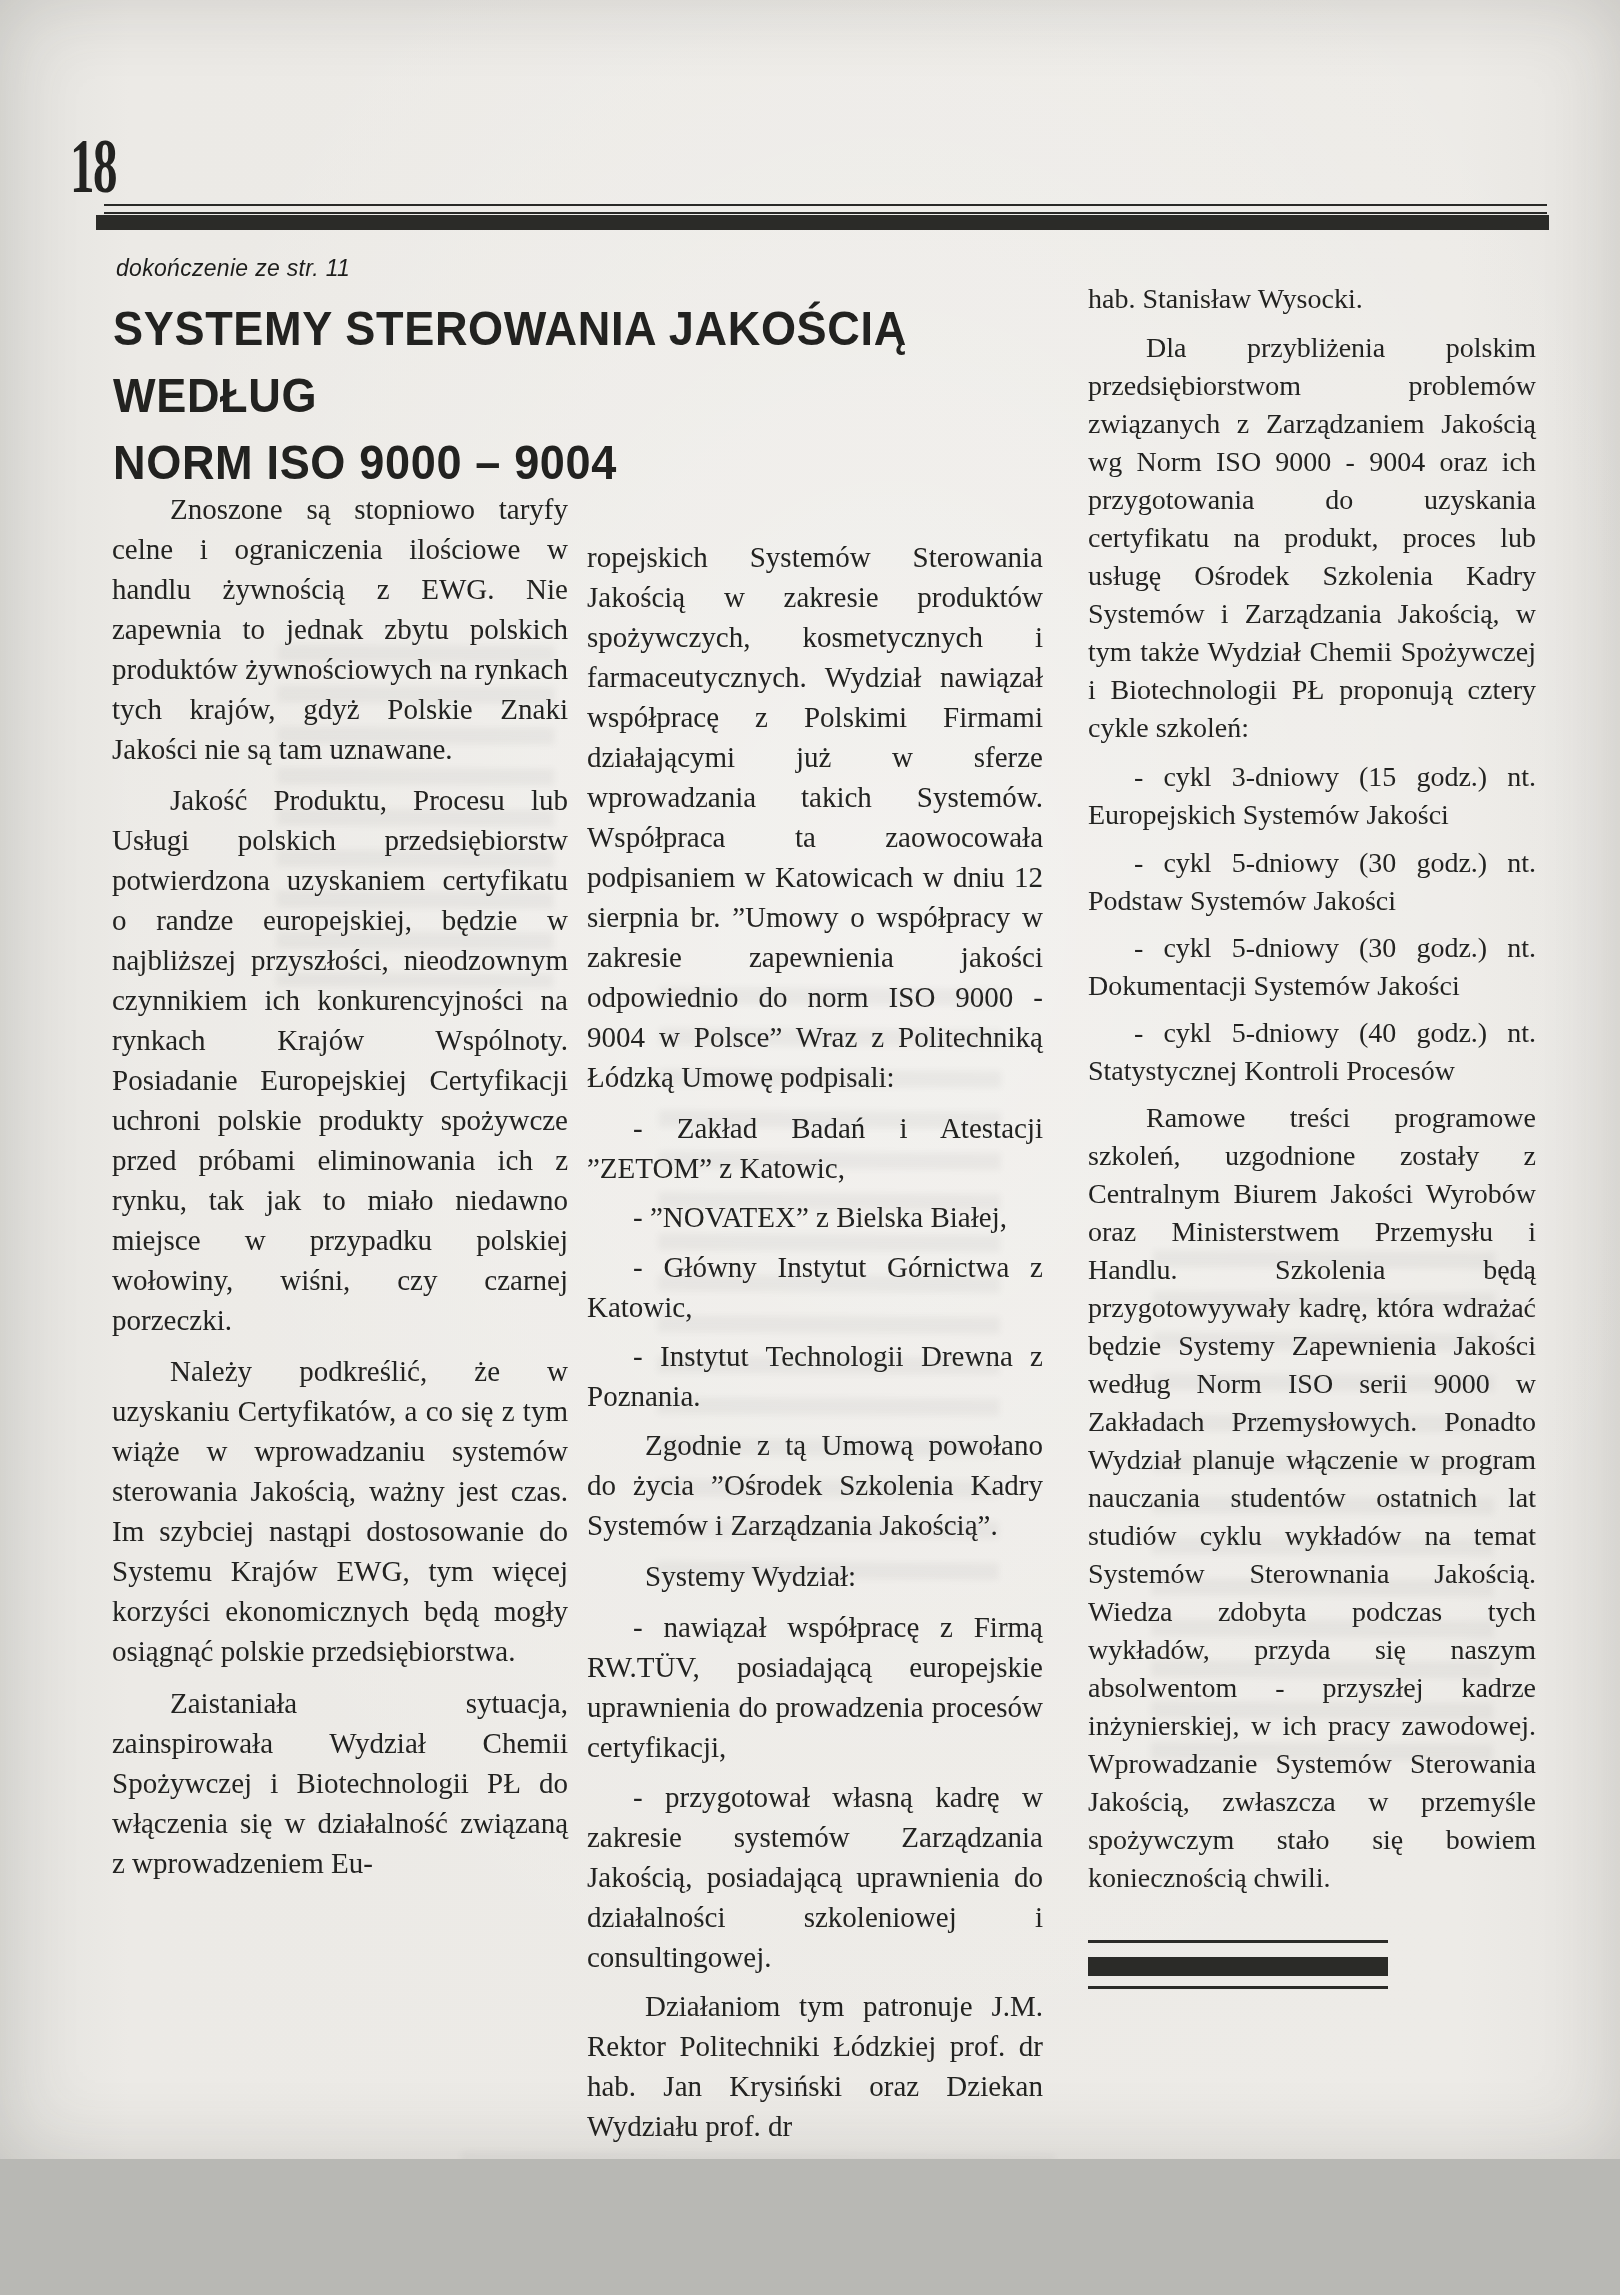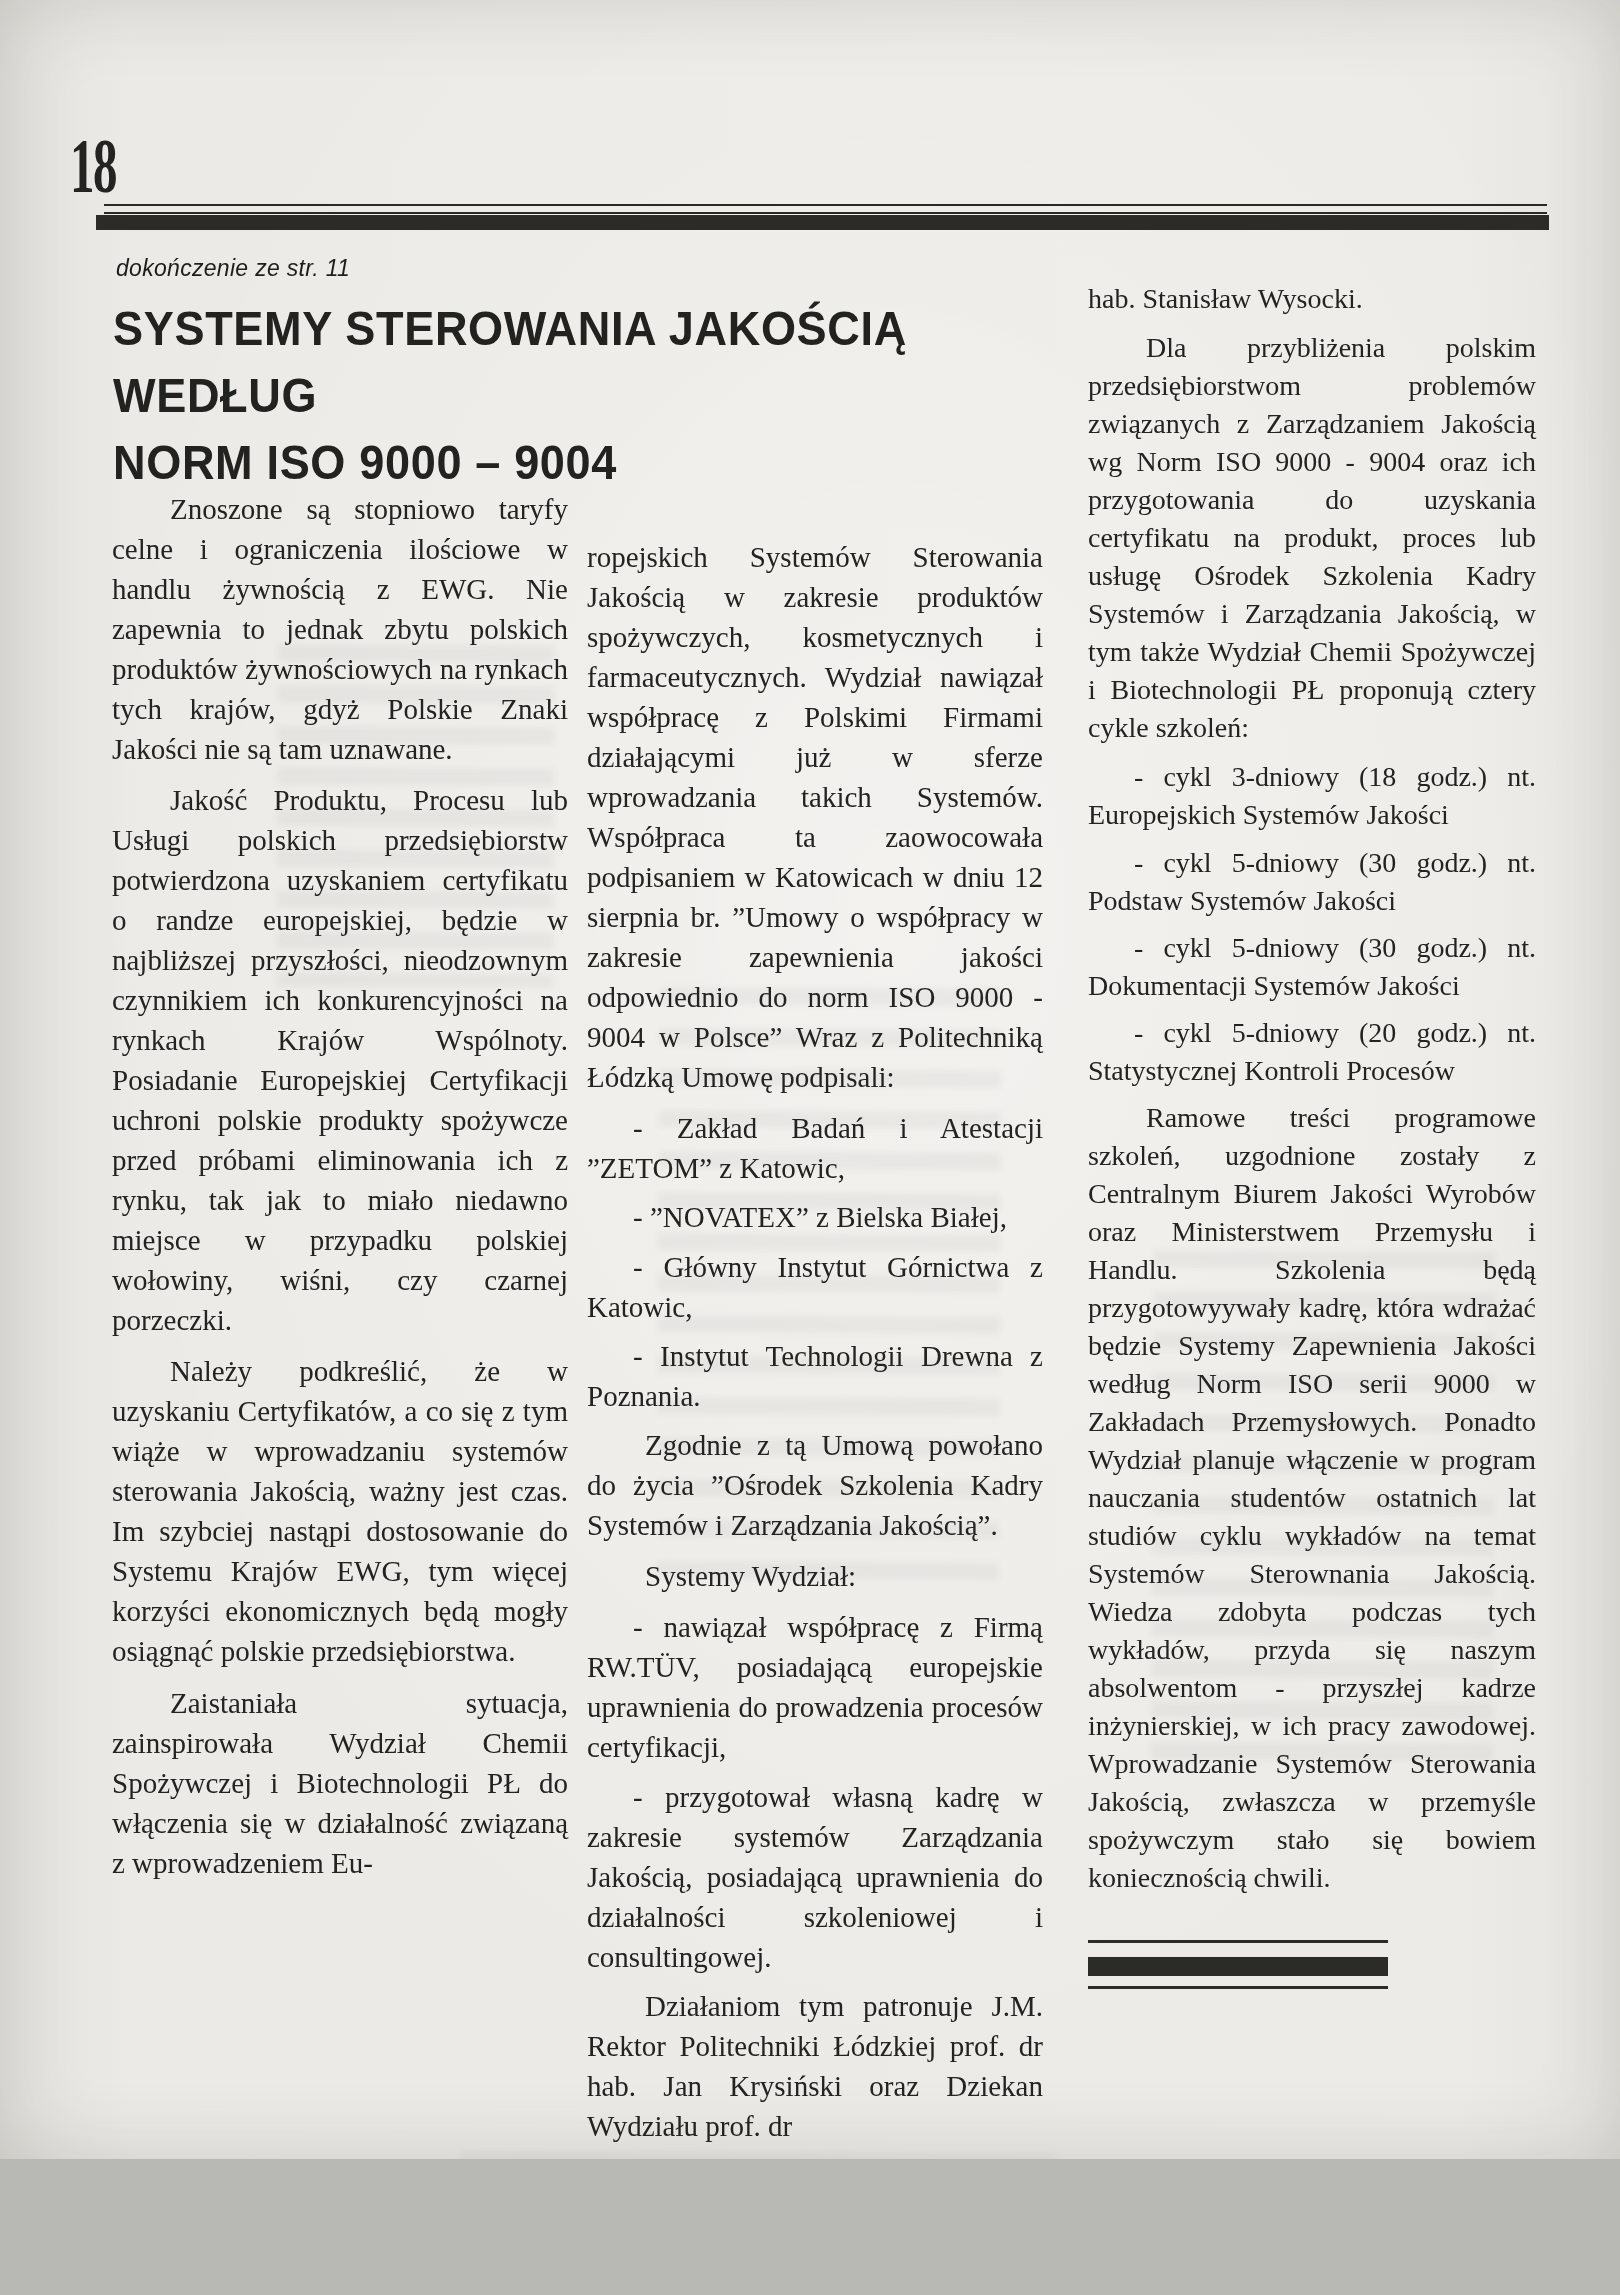--- a/index.html
+++ b/index.html
@@ -118,24 +118,24 @@
     <p class="para indent">Zgodnie z tą Umową powołano do życia ”Ośrodek Szkolenia Kadry Systemów i Zarządzania Jakością”.</p>
     <p class="para indent">Systemy Wydział:</p>
     <p class="para li">- nawiązał współpracę z Firmą RW.TÜV, posiadającą europejskie uprawnienia do prowadzenia procesów certyfikacji,</p>
     <p class="para li">- przygotował własną kadrę w zakresie systemów Zarządzania Jakością, posiadającą uprawnienia do działalności szkoleniowej i consultingowej.</p>
     <p class="para indent">Działaniom tym patronuje J.M. Rektor Politechniki Łódzkiej prof. dr hab. Jan Krysiński oraz Dziekan Wydziału prof. dr</p>
   </div>
 
   <div class="col col-3">
     <p class="para noindent">hab. Stanisław Wysocki.</p>
     <p class="para indent">Dla przybliżenia polskim przedsiębiorstwom problemów związanych z Zarządzaniem Jakością wg Norm ISO 9000 - 9004 oraz ich przygotowania do uzyskania certyfikatu na produkt, proces lub usługę Ośrodek Szkolenia Kadry Systemów i Zarządzania Jakością, w tym także Wydział Chemii Spożywczej i Biotechnologii PŁ proponują cztery cykle szkoleń:</p>
-    <p class="para li">- cykl 3-dniowy (18 godz.) nt. Europejskich Systemów Jakości</p>
+    <p class="para li">- cykl 3-dniowy (15 godz.) nt. Europejskich Systemów Jakości</p>
     <p class="para li">- cykl 5-dniowy (30 godz.) nt. Podstaw Systemów Jakości</p>
     <p class="para li">- cykl 5-dniowy (30 godz.) nt. Dokumentacji Systemów Jakości</p>
-    <p class="para li">- cykl 5-dniowy (20 godz.) nt. Statystycznej Kontroli Procesów</p>
+    <p class="para li">- cykl 5-dniowy (40 godz.) nt. Statystycznej Kontroli Procesów</p>
     <p class="para indent">Ramowe treści programowe szkoleń, uzgodnione zostały z Centralnym Biurem Jakości Wyrobów oraz Ministerstwem Przemysłu i Handlu. Szkolenia będą przygotowyywały kadrę, która wdrażać będzie Systemy Zapewnienia Jakości według Norm ISO serii 9000 w Zakładach Przemysłowych. Ponadto Wydział planuje włączenie w program nauczania studentów ostatnich lat studiów cyklu wykładów na temat Systemów Sterownania Jakością. Wiedza zdobyta podczas tych wykładów, przyda się naszym absolwentom - przyszłej kadrze inżynierskiej, w ich pracy zawodowej. Wprowadzanie Systemów Sterowania Jakością, zwłaszcza w przemyśle spożywczym stało się bowiem koniecznością chwili.</p>
 
     <div class="end-divider">
       <div class="thin"></div>
       <div class="thick"></div>
       <div class="thin"></div>
     </div>
   </div>
 
 </div>

